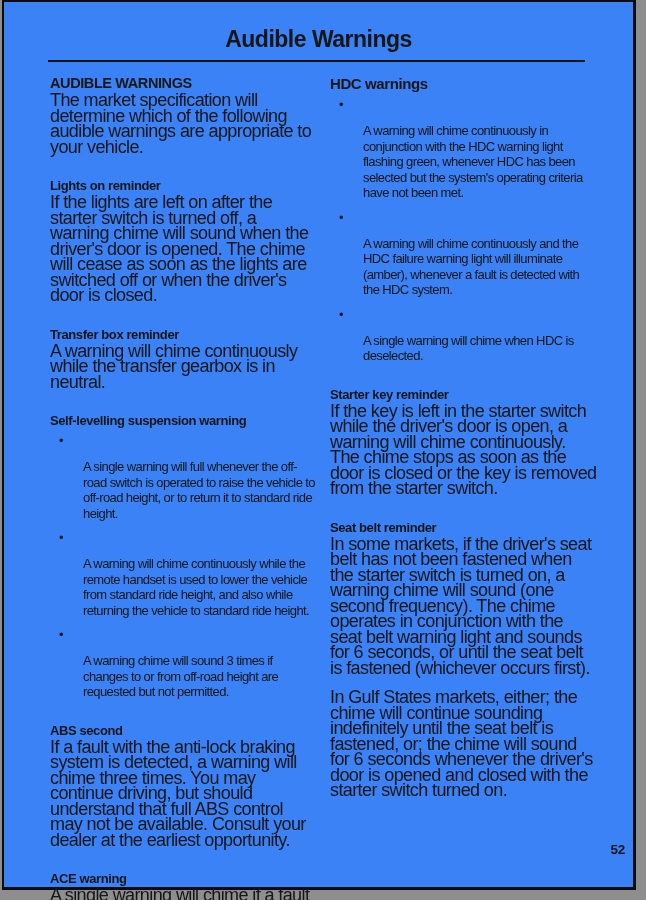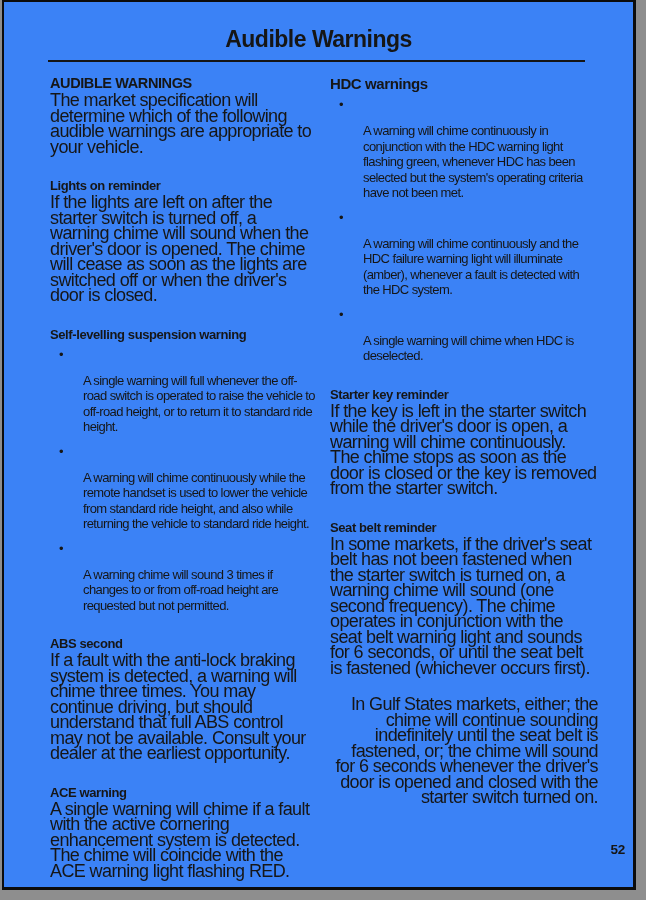--- a/index.html
+++ b/index.html
@@ -49,21 +49,21 @@
   h2.main-heading {
     font-size: 14.5px;
     margin-top: 13px;
   }
   p.body-text {
     font-size: 18px;
     line-height: 15.5px;
     letter-spacing: -0.6px;
     margin: 0;
   }
-  p.body-text + p.body-text { margin-top: 21px; text-align: right; }
+  p.body-text + p.body-text { margin-top: 14px; }
   ul.bullet-list {
     list-style: none;
     margin: 5px 0 0 0;
     padding: 0;
   }
   ul.bullet-list li {
     display: flex;
     font-size: 13px;
     line-height: 15.5px;
     letter-spacing: -0.6px;
@@ -105,20 +105,24 @@
       <section>
         <h2 class="section-heading main-heading">AUDIBLE WARNINGS</h2>
         <p class="body-text">The market specification will determine which of the following audible warnings are appropriate to your vehicle.</p>
       </section>
 
       <section>
         <h2 class="section-heading">Lights on reminder</h2>
         <p class="body-text">If the lights are left on after the starter switch is turned off, a warning chime will sound when the driver's door is opened. The chime will cease as soon as the lights are switched off or when the driver's door is closed.</p>
       </section>
 
+      <section>
+        <h2 class="section-heading">Transfer box reminder</h2>
+        <p class="body-text">A warning will chime continuously while the transfer gearbox is in neutral.</p>
+      </section>
 
       <section>
         <h2 class="section-heading">Self-levelling suspension warning</h2>
         <ul class="bullet-list">
           <li>
             <span class="bullet-glyph">•</span>
             <span class="li-text">A single warning will full whenever the off-road switch is operated to raise the vehicle to off-road height, or to return it to standard ride height.</span>
           </li>
           <li>
             <span class="bullet-glyph">•</span>

